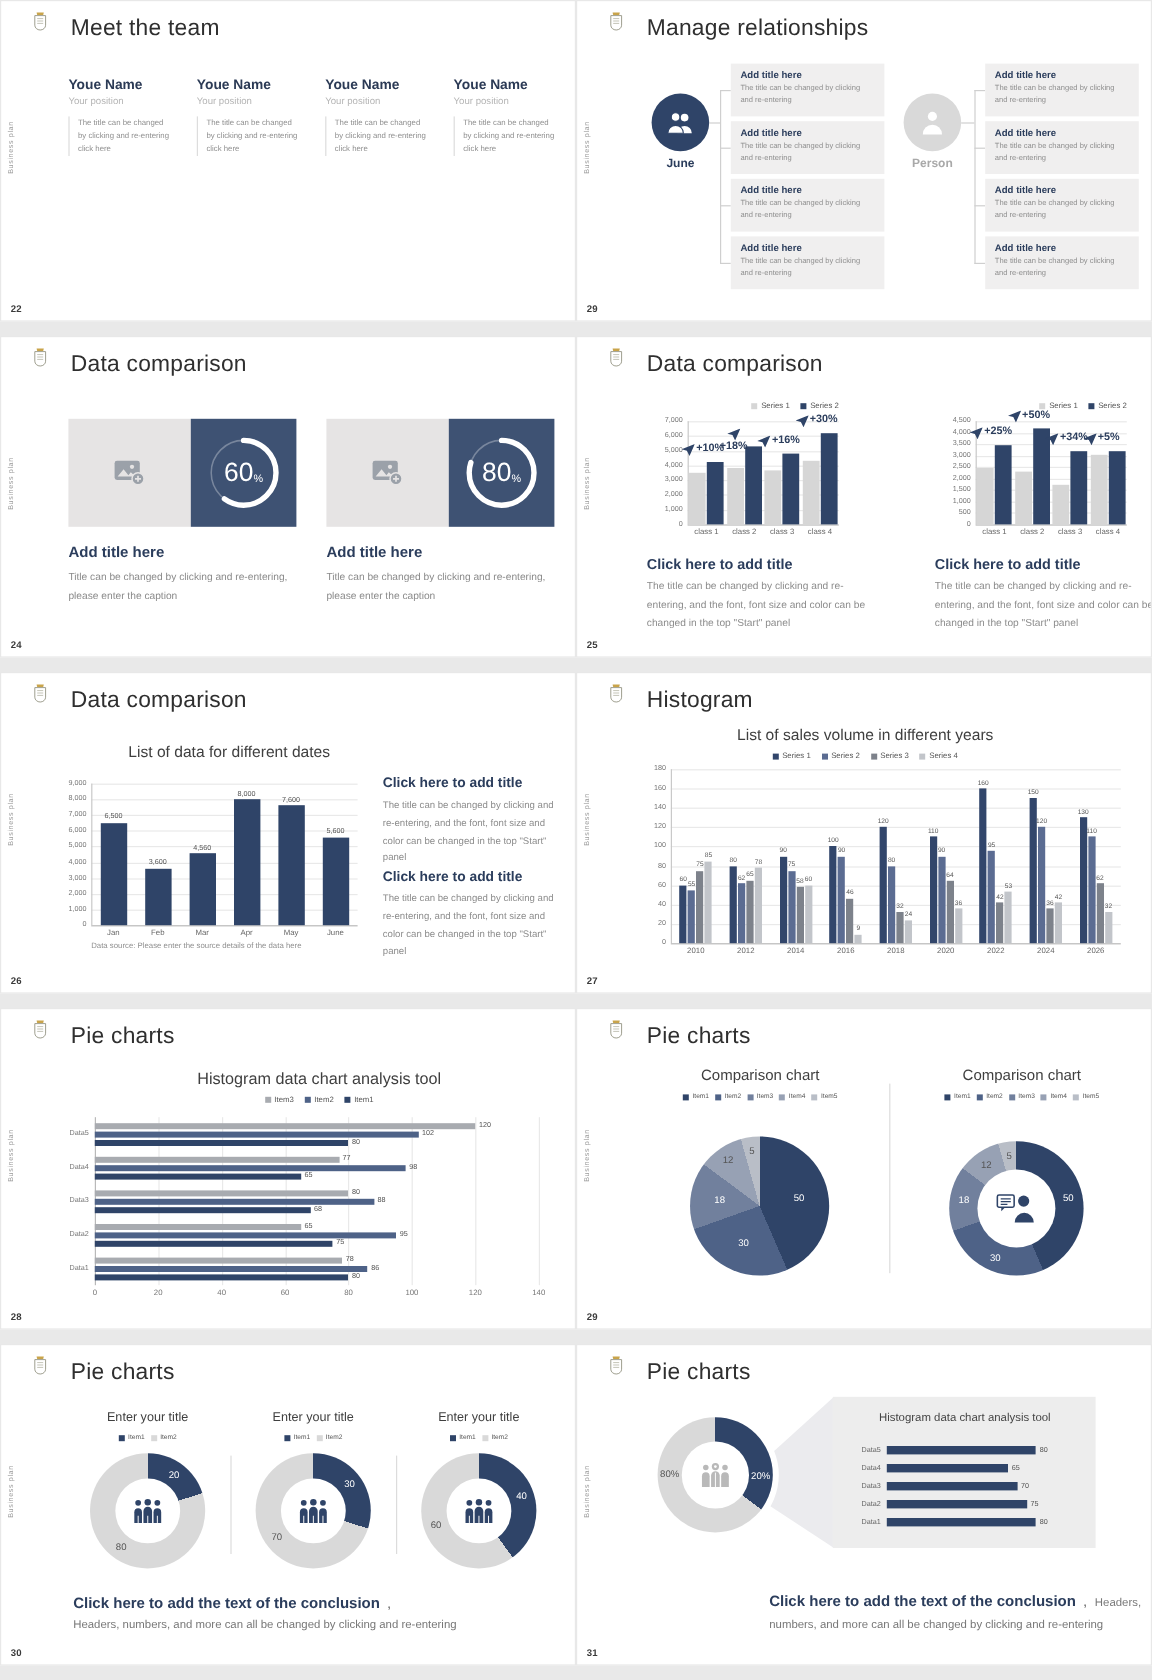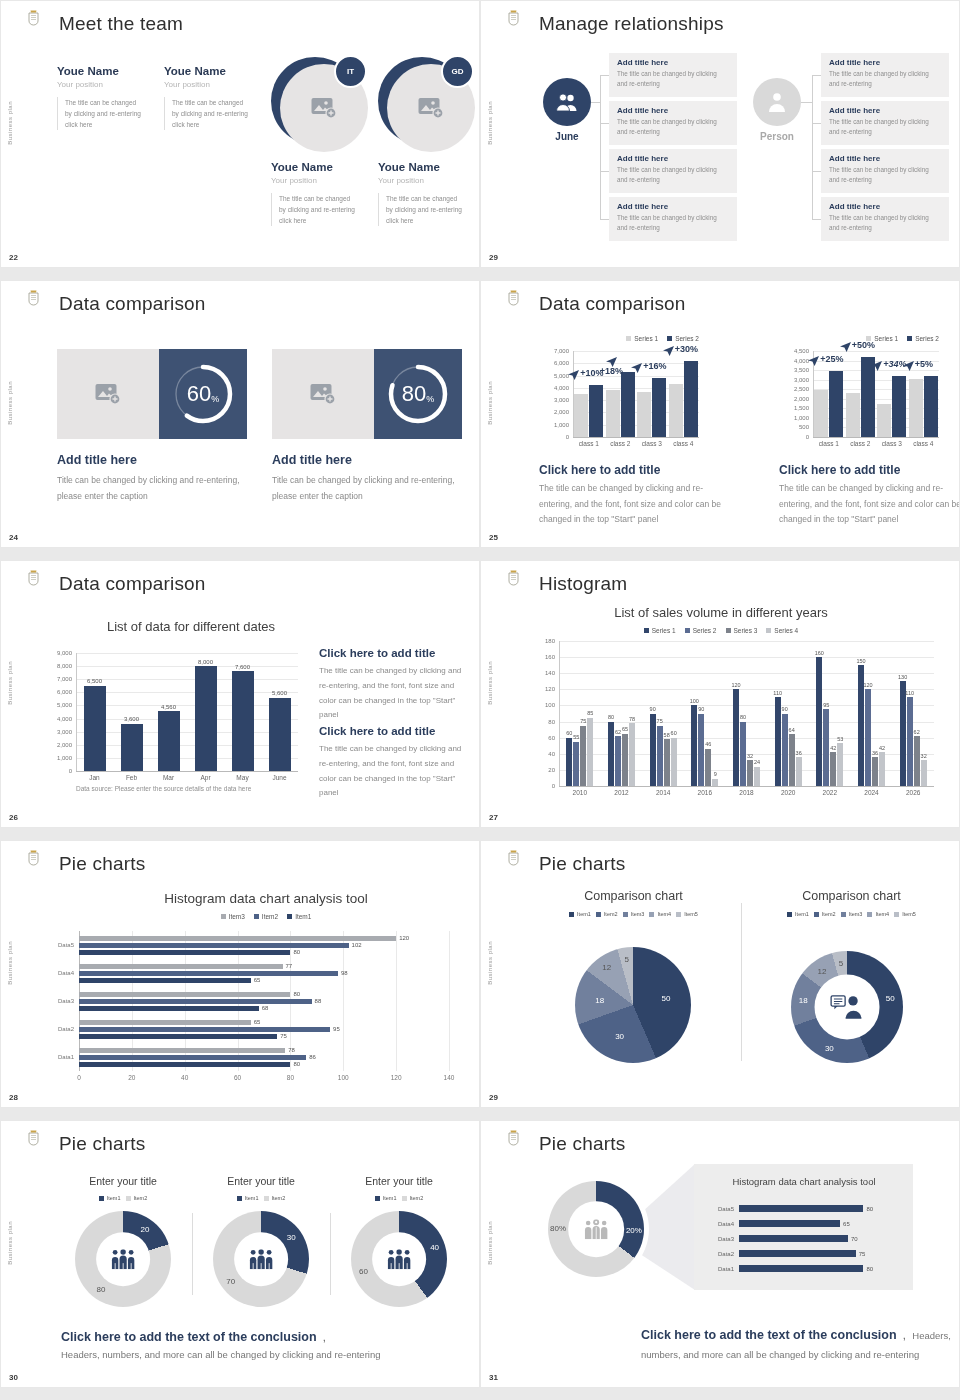--- a/index.html
+++ b/index.html
@@ -96,51 +96,25 @@
       <div class="mname">Youe Name</div>
       <div class="mpos">Your position</div>
       <div class="mdesc">The title can be changed by clicking and re-entering click here</div>
     </div>
     <div class="mem" style="left:163px">
       <div class="mname">Youe Name</div>
       <div class="mpos">Your position</div>
       <div class="mdesc">The title can be changed by clicking and re-entering click here</div>
     </div>
     <div class="mem" style="left:270px">
-      <div class="mcir">
-          <i class="cnavy"></i>
-          <span class="cgray">
-            <svg width="26" height="22" viewBox="0 0 26 22">
-              <rect x="0.5" y="1" width="21" height="16" rx="2" fill="#9ba1a9"></rect>
-              <circle cx="15" cy="6" r="1.8" fill="#e6e4e4"></circle>
-              <path d="M3 14 l5 -6 4 5 2 -2.5 4 3.5 z" fill="#e6e4e4"></path>
-              <circle cx="20" cy="16" r="5" fill="#9ba1a9" stroke="#e6e4e4" stroke-width="1.2"></circle>
-              <path d="M20 13.5 v5 M17.5 16 h5" stroke="#e6e4e4" stroke-width="1.4"></path>
-            </svg>
-          </span>
-          <span class="badge">IT</span>
-        </div>
       <div class="mname">Youe Name</div>
       <div class="mpos">Your position</div>
       <div class="mdesc">The title can be changed by clicking and re-entering click here</div>
     </div>
     <div class="mem" style="left:377px">
-      <div class="mcir">
-          <i class="cnavy"></i>
-          <span class="cgray">
-            <svg width="26" height="22" viewBox="0 0 26 22">
-              <rect x="0.5" y="1" width="21" height="16" rx="2" fill="#9ba1a9"></rect>
-              <circle cx="15" cy="6" r="1.8" fill="#e6e4e4"></circle>
-              <path d="M3 14 l5 -6 4 5 2 -2.5 4 3.5 z" fill="#e6e4e4"></path>
-              <circle cx="20" cy="16" r="5" fill="#9ba1a9" stroke="#e6e4e4" stroke-width="1.2"></circle>
-              <path d="M20 13.5 v5 M17.5 16 h5" stroke="#e6e4e4" stroke-width="1.4"></path>
-            </svg>
-          </span>
-          <span class="badge">GD</span>
-        </div>
       <div class="mname">Youe Name</div>
       <div class="mpos">Your position</div>
       <div class="mdesc">The title can be changed by clicking and re-entering click here</div>
     </div>
     <span class="num">22</span>
   </section>
 
   <section class="slide" id="s23" style="left:480px;top:0">
     <span class="logo"><svg width="13" height="17" viewBox="0 0 13 17">
           <path d="M2 4 h9 v8 a4.5 4 0 0 1 -4.5 4 a4.5 4 0 0 1 -4.5 -4 z" fill="#fff" stroke="#9a9a8a" stroke-width="0.8"></path>
@@ -378,21 +352,21 @@
         <div class="bar" style="left: 47.75px; width: 14px; height: 80.2667px; background: rgb(47, 68, 104);"></div>
         <div class="ann" style="left: 26.75px; top: -11.2667px;">
           <svg width="11" height="10" viewBox="0 0 11 10" style="transform:translateY(2px)">
             <path d="M0 4.4 L11 0 L6.6 10 L4.4 5.6 Z" fill="#2f4468"></path>
           </svg>
           <span>+50%</span>
         </div>
         <div class="xl" style="left: 78.75px;">class 3</div>
         <div class="bar" style="left: 64.25px; width: 14px; height: 33.4444px; background: rgb(214, 214, 214);"></div>
         <div class="bar" style="left: 79.25px; width: 14px; height: 61.1556px; background: rgb(47, 68, 104);"></div>
-        <div class="ann" style="left: 58.25px; top: 7.84444px; font-style: italic;">
+        <div class="ann" style="left: 58.25px; top: 7.84444px;">
           <svg width="11" height="10" viewBox="0 0 11 10" style="transform:translateY(2px)">
             <path d="M0 4.4 L11 0 L6.6 10 L4.4 5.6 Z" fill="#2f4468"></path>
           </svg>
           <span>+34%</span>
         </div>
         <div class="xl" style="left: 110.25px;">class 4</div>
         <div class="bar" style="left: 95.75px; width: 14px; height: 58.2889px; background: rgb(214, 214, 214);"></div>
         <div class="bar" style="left: 110.75px; width: 14px; height: 61.1556px; background: rgb(47, 68, 104);"></div>
         <div class="ann" style="left: 89.75px; top: 7.84444px;">
           <svg width="11" height="10" viewBox="0 0 11 10" style="transform:translateY(2px)">

